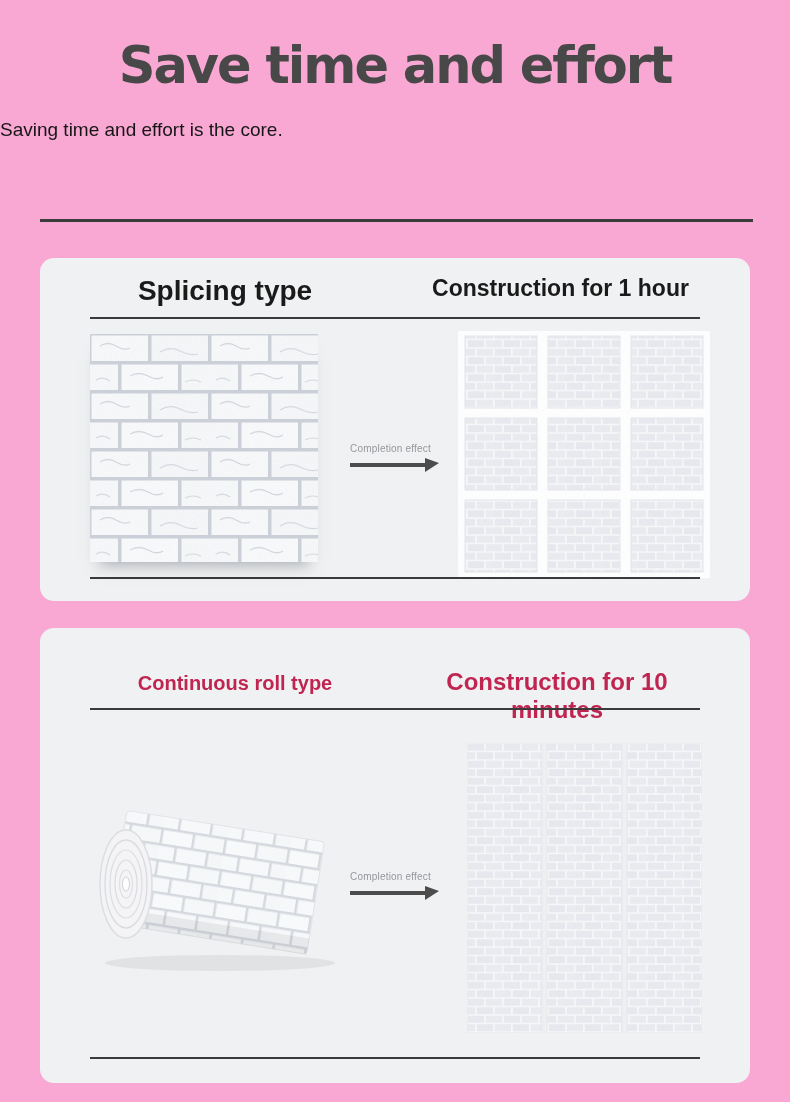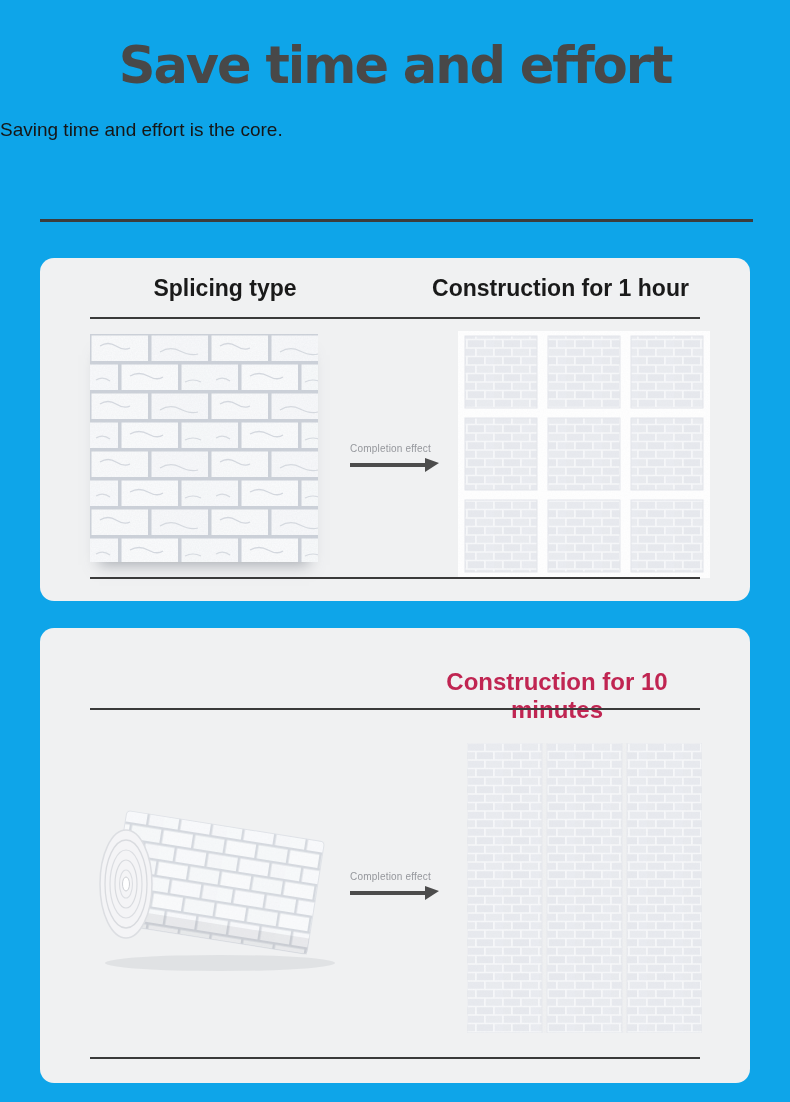--- a/index.html
+++ b/index.html
@@ -1,19 +1,19 @@
 <!DOCTYPE html>
 <html><head>
 <meta charset="utf-8">
 <style>
   * { margin:0; padding:0; box-sizing:border-box; }
   html,body { background:#fff; }
   .page {
     position:relative; width:790px; height:1102px; margin:0 auto;
-    background:#0ea5e9; overflow:hidden;
+    background:#f9a8d4; overflow:hidden;
     font-family:"Liberation Sans", sans-serif;
   }
   
   .title {
     position:absolute; top:36px; left:0; right:0; text-align:center;
     font-family:"DejaVu Sans", sans-serif; font-weight:bold;
     font-size:51px; letter-spacing:-2px; color:#484848;
   }
   .subtitle {
     position:absolute; top:119px; left:0; right:0; text-align:left;
@@ -26,21 +26,21 @@
   
   .panel {
     position:absolute; left:40px; width:710px;
     background:#f0f1f2; border-radius:14px;
   }
   .panel-1 { top:258px; height:343px; }
   .panel-2 { top:628px; height:455px; }
   .heading {
     position:absolute; text-align:center; font-weight:600; color:#1a1a1a;
   }
-  .h-p1-left  { left:45px;  top:17px; width:280px; font-size:23px; }
+  .h-p1-left  { left:45px;  top:17px; width:280px; font-size:28px; }
   .h-p1-right { left:368px; top:17px; width:305px; font-size:23px; }
   .h-p2-left  { left:35px;  top:44px; width:320px; font-size:20px; color:#c02552; }
   .h-p2-right { left:358px; top:40px; width:318px; font-size:24px; color:#c02552; }
   .rule {
     position:absolute; left:50px; width:610px; height:2px; background:#3a3a3a;
   }
   .rule-p1-top { top:59px; }   .rule-p1-bottom { top:319px; }
   .rule-p2-top { top:80px; }   .rule-p2-bottom { top:429px; }
 
   
@@ -152,20 +152,21 @@
           <rect x="173" y="169" width="72" height="72" fill="url(#brickSm)"></rect>
         </g>
         <rect width="252" height="247" filter="url(#noise)" opacity="0.25"></rect>
       </svg>
     </div>
 
     <div class="rule rule-p1-bottom"></div>
   </section>
 
   <section class="panel panel-2">
+    <h2 class="heading h-p2-left">Continuous roll type</h2>
     <h2 class="heading h-p2-right">Construction for 10 minutes</h2>
     <div class="rule rule-p2-top"></div>
 
     <div class="roll-img">
       <svg class="fill" viewBox="0 0 270 172" preserveAspectRatio="none">
         <ellipse cx="130" cy="157" rx="115" ry="8" fill="rgba(90,95,105,0.10)"></ellipse>
         <g transform="rotate(9 130 82)">
           <rect x="26" y="20" width="200" height="114" rx="4" fill="url(#brickRoll)" stroke="#e0e3e8" stroke-width="1"></rect>
           <rect x="26" y="20" width="200" height="114" rx="4" filter="url(#noise)" opacity="0.4"></rect>
           <rect x="26" y="118" width="200" height="16" fill="rgba(120,125,135,0.12)"></rect>

